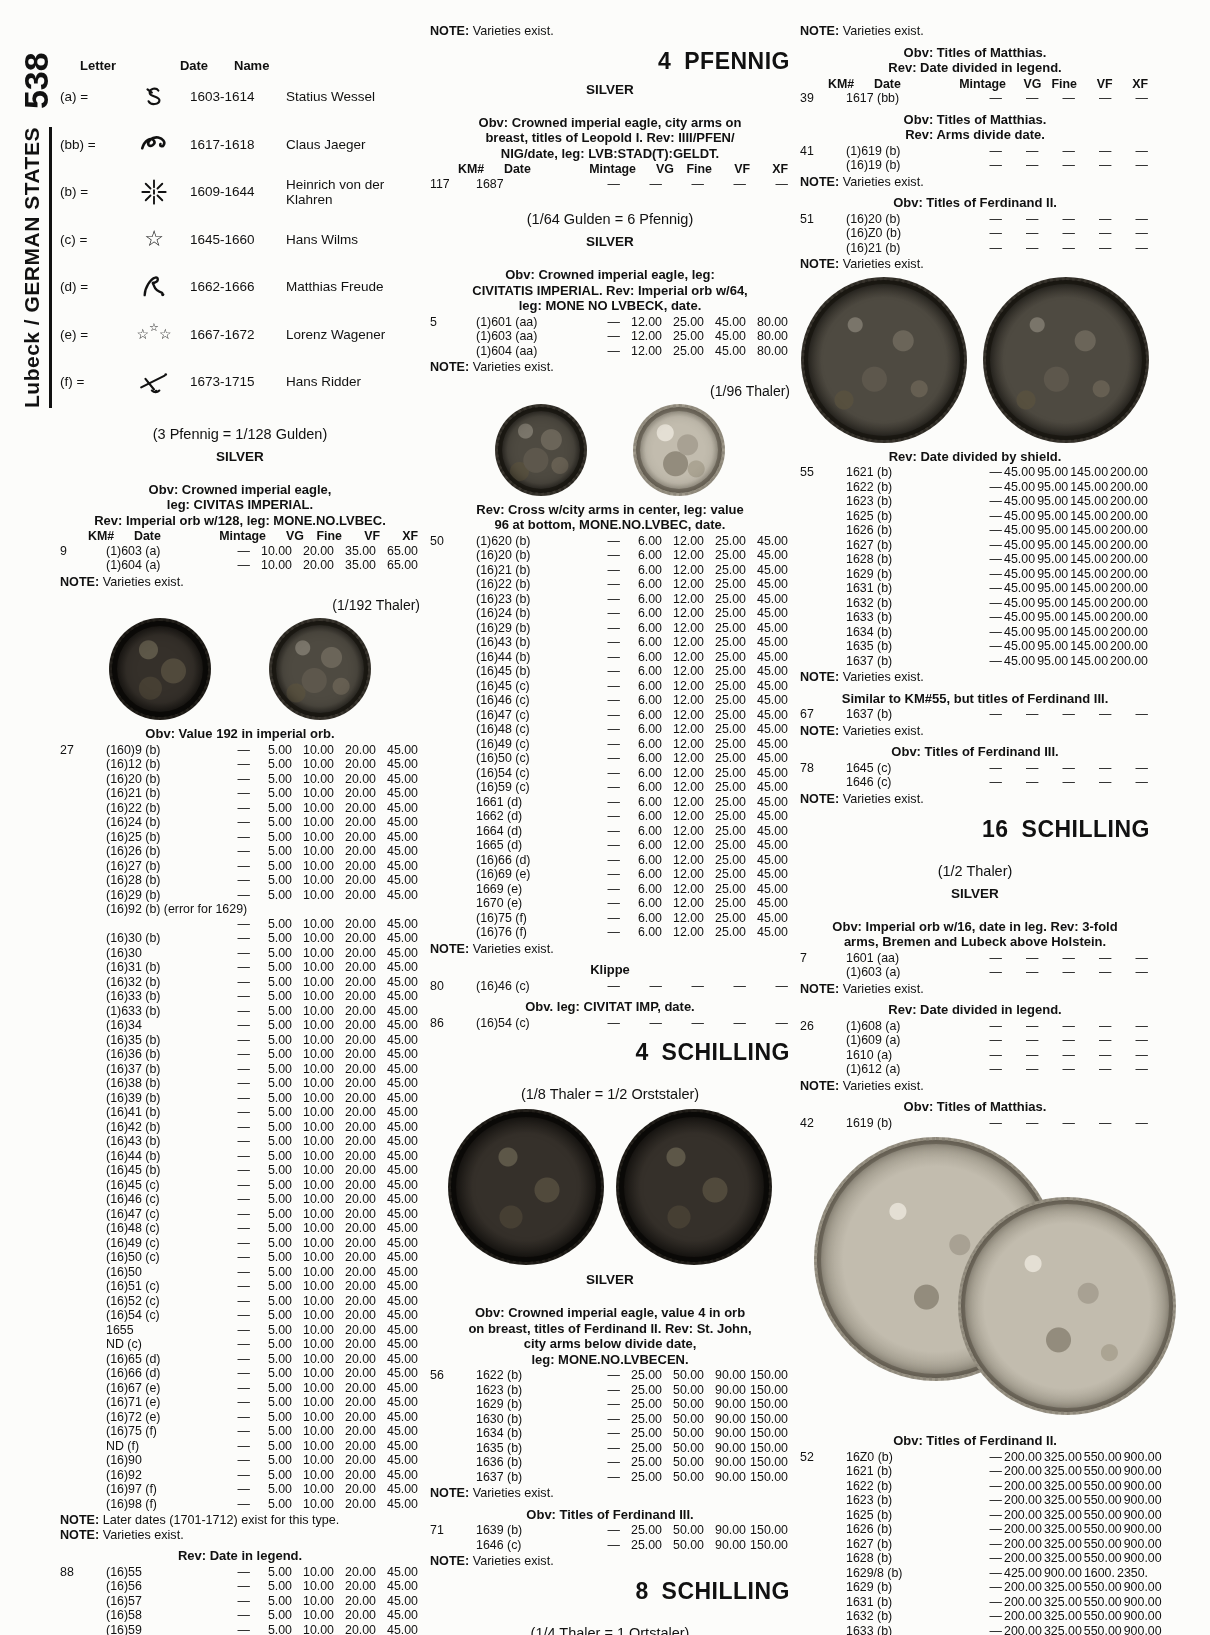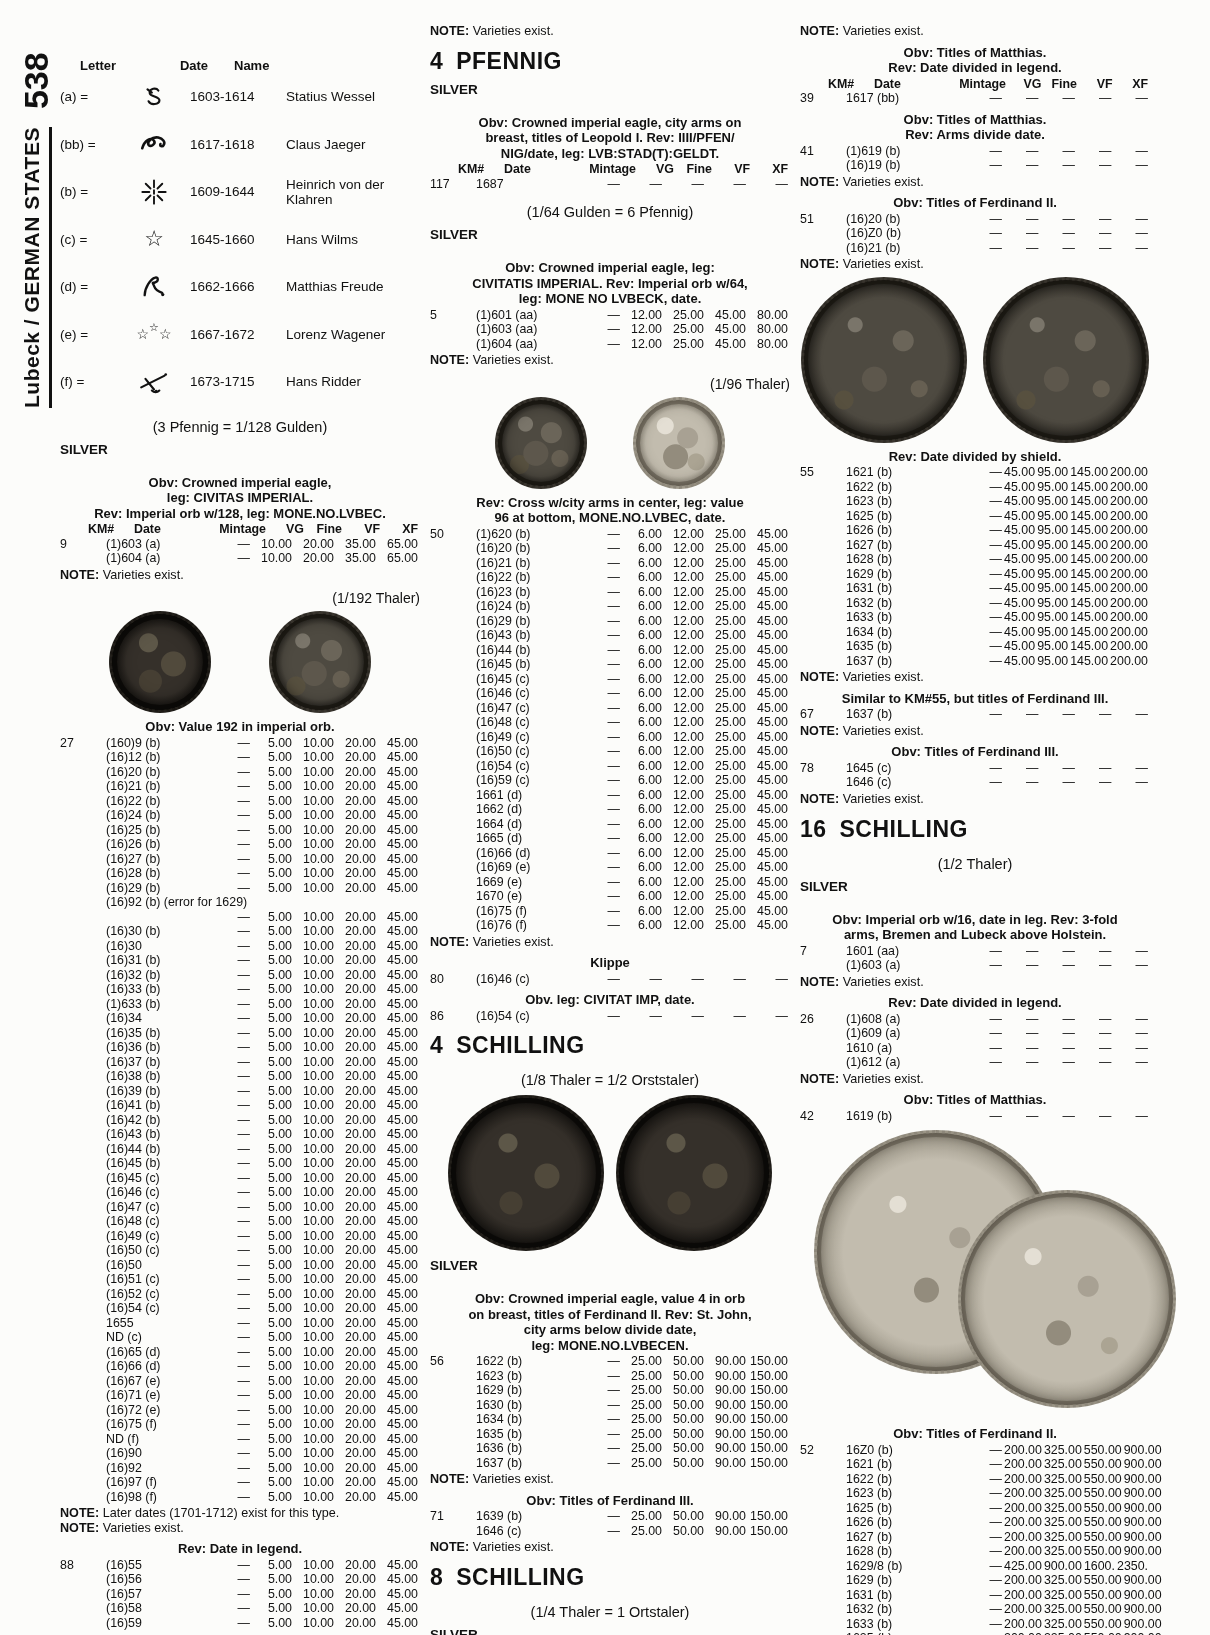--- a/index.html
+++ b/index.html
@@ -26,24 +26,24 @@
     font-weight:700;font-size:13px;padding-left:20px;}
   .mm-head .h-date{text-align:center;}
   .mm-row{display:grid;grid-template-columns:74px 56px 96px 1fr;
     align-items:center;height:47.5px;font-size:13.5px;}
   .mm-icon{display:inline-flex;align-items:center;justify-content:center;width:40px;}
   .mm-icon svg{display:block;}
   .g-star{font-size:22px;line-height:1;}
   .g-star3{display:inline-flex;align-items:flex-end;font-size:14px;line-height:1;}
   .g-star3 .up{transform:translateY(-8px);font-size:11px;}
   
-  .b-title{font-size:23px;font-weight:700;text-align:left;letter-spacing:.5px;
+  .b-title{font-size:23px;font-weight:700;text-align:right;letter-spacing:.5px;
     word-spacing:6px;margin:9px 0 2px;}
-  .b-subtitle{font-size:14.5px;text-align:center;margin:13px 0 7px;}
-  .b-metal{font-size:13.5px;font-weight:700;text-align:left;margin:7px 0 0;}
+  .b-subtitle{font-size:14.5px;text-align:center;margin:20px 0 7px;}
+  .b-metal{font-size:13.5px;font-weight:700;text-align:center;margin:7px 0 0;}
   .b-desc,.b-heading{font-size:13px;font-weight:700;text-align:center;
     line-height:15.5px;margin:18px 0 1px;}
   .b-heading{margin-top:6px;}
   .b-caption{font-size:14px;text-align:right;margin:8px 0 3px;}
   .b-note{font-size:12.6px;line-height:14.6px;}
   .b-note b{font-weight:700;}
   
   .pt{margin:1px 0 2px;}
   .pt-row{display:grid;grid-template-columns:46px 112px 34px 1fr 1fr 1fr 1fr;
     font-size:12.4px;line-height:14.5px;}

